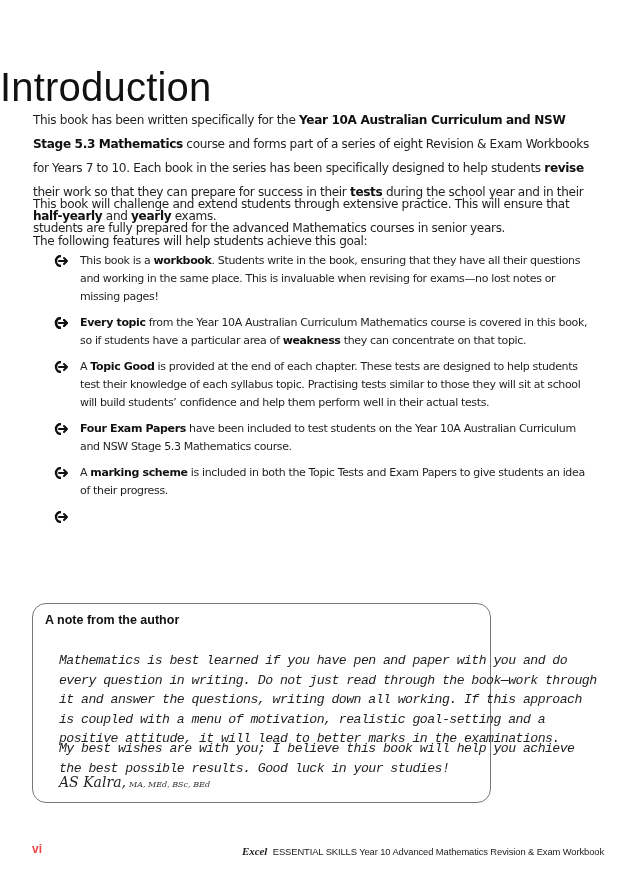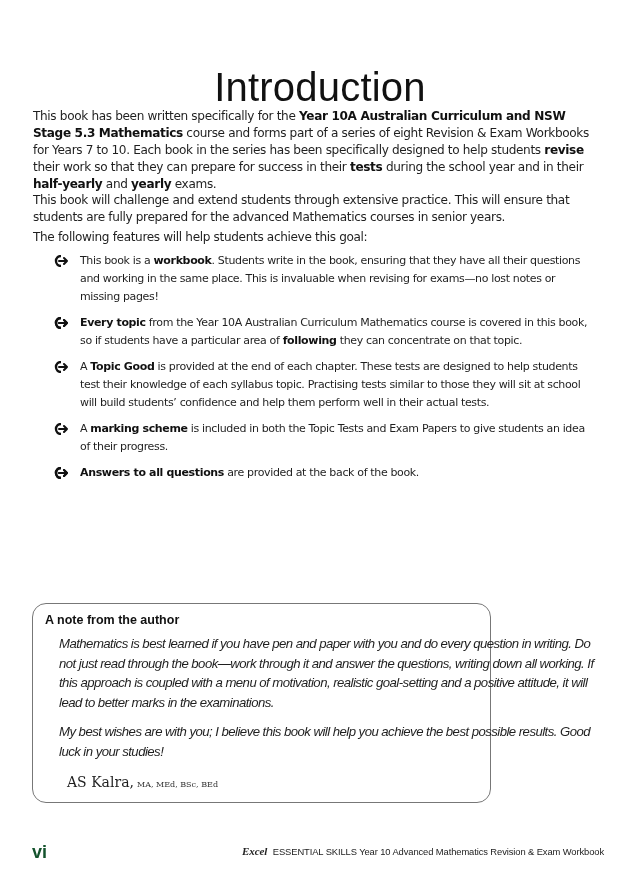--- a/index.html
+++ b/index.html
@@ -1,34 +1,34 @@
 <!DOCTYPE html>
 <html><head>
 <meta charset="utf-8">
 <style>
   html, body { margin:0; padding:0; background:#ffffff; }
   body { width:640px; height:875px; position:relative; overflow:hidden; color:#1a1a1a; font-family:"DejaVu Sans", sans-serif; }
-  .title { position:absolute; top:38px; left:0; width:640px; text-align:center; font-family:"Liberation Sans", sans-serif; font-weight:normal; font-size:40px; letter-spacing:0.2px; color:#111; }
-  .para { position:absolute; left:33px; width:560px; font-size:12.1px; line-height:17px; color:#1f1f1f; font-family:"DejaVu Sans", sans-serif; letter-spacing:-0.35px; }
+  .title { position:absolute; top:38px; left:0; width:640px; text-align:left; font-family:"Liberation Sans", sans-serif; font-weight:normal; font-size:40px; letter-spacing:0.2px; color:#111; }
+  .para { position:absolute; left:33px; width:560px; font-size:12.1px; line-height:24px; color:#1f1f1f; font-family:"DejaVu Sans", sans-serif; letter-spacing:-0.35px; }
   .para b { font-weight:bold; color:#111; }
   .p1 { top:108px; }
   .p2 { top:192px; }
   .p3 { top:229px; }
   .list { position:absolute; left:54px; top:252px; width:540px; margin:0; padding:0; list-style:none; }
   .list li { position:relative; padding-left:26px; font-size:11px; line-height:18px; color:#1f1f1f; letter-spacing:-0.35px; margin-bottom:8px; }
   .list li b { font-weight:bold; color:#111; }
   .bullet { position:absolute; left:0; top:3px; width:14px; height:12px; }
   .note { position:absolute; left:32px; top:603px; width:459px; height:200px; border:1.4px solid #777; border-radius:14px; box-sizing:border-box; }
   .note-title { position:absolute; left:12px; top:9px; font-family:"Liberation Sans", sans-serif; font-weight:bold; font-size:12.5px; color:#111; }
-  .note-text { position:absolute; left:26px; width:540px; font-family:Liberation Sans, sans-serif; font-style:italic; font-size:13.2px; line-height:19.5px; color:#1f1f1f; letter-spacing:-0.55px; }
+  .note-text { position:absolute; left:26px; width:540px; font-family:Liberation Mono, monospace; font-style:italic; font-size:13.2px; line-height:19.5px; color:#1f1f1f; letter-spacing:-0.55px;margin-top:17px; }
   .n1 { top:30px; }
   .n2 { top:118px; }
-  .sig { position:absolute; left:34px; top:170px; font-family:"DejaVu Serif", serif; font-size:14px; color:#1f1f1f; }
+  .sig { position:absolute; left:26px; top:170px; font-family:"DejaVu Serif", serif; font-style:italic; font-size:14px; color:#1f1f1f; }
   .sig small { font-size:8px; letter-spacing:0px; margin-left:3px; color:#333; }
-  .footer-page { position:absolute; left:32px; top:842px; font-family:"Liberation Sans", sans-serif; font-weight:bold; font-size:18px; color:#14532d; }
+  .footer-page { position:absolute; left:32px; top:842px; font-family:"Liberation Sans", sans-serif; font-weight:bold; font-size:12px; color:#ef4444; }
   .footer-title { position:absolute; right:36px; top:845px; font-family:"Liberation Sans", sans-serif; font-size:9.4px; color:#222; letter-spacing:-0.1px; }
   .footer-title .brand { font-family:"Liberation Serif", serif; font-weight:bold; font-style:italic; font-size:11px; margin-right:3px;margin-top:29px; }
 </style>
 </head>
 <body>
 
 <h1 class="title">Introduction</h1>
 
 <div class="para p1"><span>This book has been written specifically for the </span><b>Year 10A Australian Curriculum and NSW Stage 5.3 Mathematics</b><span> course and forms part of a series of eight Revision &amp; Exam Workbooks for Years 7 to 10. Each book in the series has been specifically designed to help students </span><b>revise</b><span> their work so that they can prepare for success in their </span><b>tests</b><span> during the school year and in their </span><b>half-yearly</b><span> and </span><b>yearly</b><span> exams.</span></div>
 <div class="para p2"><span>This book will challenge and extend students through extensive practice. This will ensure that students are fully prepared for the advanced Mathematics courses in senior years.</span></div>
@@ -39,37 +39,37 @@
           <path d="M7 1 A5 5 0 1 0 7 11" fill="none" stroke="#111" stroke-width="2.4"></path>
           <path d="M5 6 H13 M10 3 L13 6 L10 9" fill="none" stroke="#111" stroke-width="2" stroke-linecap="round" stroke-linejoin="round"></path>
         </svg></span><span><span>This book is a </span><b>workbook</b><span>. Students write in the book, ensuring that they have all their questions and working in the same place. This is invaluable when revising for exams—no lost notes or missing pages!</span></span></li>
   <li><span class="bullet"><svg viewBox="0 0 14 12" width="14" height="12">
           <path d="M7 1 A5 5 0 1 0 7 11" fill="none" stroke="#111" stroke-width="2.4"></path>
           <path d="M5 6 H13 M10 3 L13 6 L10 9" fill="none" stroke="#111" stroke-width="2" stroke-linecap="round" stroke-linejoin="round"></path>
         </svg></span></li>
   <li><span class="bullet"><svg viewBox="0 0 14 12" width="14" height="12">
           <path d="M7 1 A5 5 0 1 0 7 11" fill="none" stroke="#111" stroke-width="2.4"></path>
           <path d="M5 6 H13 M10 3 L13 6 L10 9" fill="none" stroke="#111" stroke-width="2" stroke-linecap="round" stroke-linejoin="round"></path>
-        </svg></span><span><b>Every topic</b><span> from the Year 10A Australian Curriculum Mathematics course is covered in this book, so if students have a particular area of </span><b>following</b><span> they can concentrate on that topic.</span></span></li>
+        </svg></span><span><b>Every topic</b><span> from the Year 10A Australian Curriculum Mathematics course is covered in this book, so if students have a particular area of </span><b>weakness</b><span> they can concentrate on that topic.</span></span></li>
   <li><span class="bullet"><svg viewBox="0 0 14 12" width="14" height="12">
           <path d="M7 1 A5 5 0 1 0 7 11" fill="none" stroke="#111" stroke-width="2.4"></path>
           <path d="M5 6 H13 M10 3 L13 6 L10 9" fill="none" stroke="#111" stroke-width="2" stroke-linecap="round" stroke-linejoin="round"></path>
         </svg></span><span><span>A </span><b>Topic Good</b><span> is provided at the end of each chapter. These tests are designed to help students test their knowledge of each syllabus topic. Practising tests similar to those they will sit at school will build students’ confidence and help them perform well in their actual tests.</span></span></li>
+  <li><span class="bullet"><svg viewBox="0 0 14 12" width="14" height="12">
+          <path d="M7 1 A5 5 0 1 0 7 11" fill="none" stroke="#111" stroke-width="2.4"></path>
+          <path d="M5 6 H13 M10 3 L13 6 L10 9" fill="none" stroke="#111" stroke-width="2" stroke-linecap="round" stroke-linejoin="round"></path>
+        </svg></span><span><b>Four Exam Papers</b><span> have been included to test students on the Year 10A Australian Curriculum and NSW Stage 5.3 Mathematics course.</span></span></li>
   <li><span class="bullet"><svg viewBox="0 0 14 12" width="14" height="12">
           <path d="M7 1 A5 5 0 1 0 7 11" fill="none" stroke="#111" stroke-width="2.4"></path>
           <path d="M5 6 H13 M10 3 L13 6 L10 9" fill="none" stroke="#111" stroke-width="2" stroke-linecap="round" stroke-linejoin="round"></path>
         </svg></span><span><span>A </span><b>marking scheme</b><span> is included in both the Topic Tests and Exam Papers to give students an idea of their progress.</span></span></li>
   <li><span class="bullet"><svg viewBox="0 0 14 12" width="14" height="12">
           <path d="M7 1 A5 5 0 1 0 7 11" fill="none" stroke="#111" stroke-width="2.4"></path>
           <path d="M5 6 H13 M10 3 L13 6 L10 9" fill="none" stroke="#111" stroke-width="2" stroke-linecap="round" stroke-linejoin="round"></path>
         </svg></span></li>
-  <li><span class="bullet"><svg viewBox="0 0 14 12" width="14" height="12">
-          <path d="M7 1 A5 5 0 1 0 7 11" fill="none" stroke="#111" stroke-width="2.4"></path>
-          <path d="M5 6 H13 M10 3 L13 6 L10 9" fill="none" stroke="#111" stroke-width="2" stroke-linecap="round" stroke-linejoin="round"></path>
-        </svg></span><span><b>Answers to all questions</b><span> are provided at the back of the book.</span></span></li>
 </ul>
 
 <div class="note">
   <div class="note-title">A note from the author</div>
   <div class="note-text n1">Mathematics is best learned if you have pen and paper with you and do every question in writing. Do not just read through the book—work through it and answer the questions, writing down all working. If this approach is coupled with a menu of motivation, realistic goal-setting and a positive attitude, it will lead to better marks in the examinations.</div>
   <div class="note-text n2">My best wishes are with you; I believe this book will help you achieve the best possible results. Good luck in your studies!</div>
   <div class="sig">
     <span>AS Kalra,</span><small>MA, MEd, BSc, BEd</small>
   </div>
 </div>

